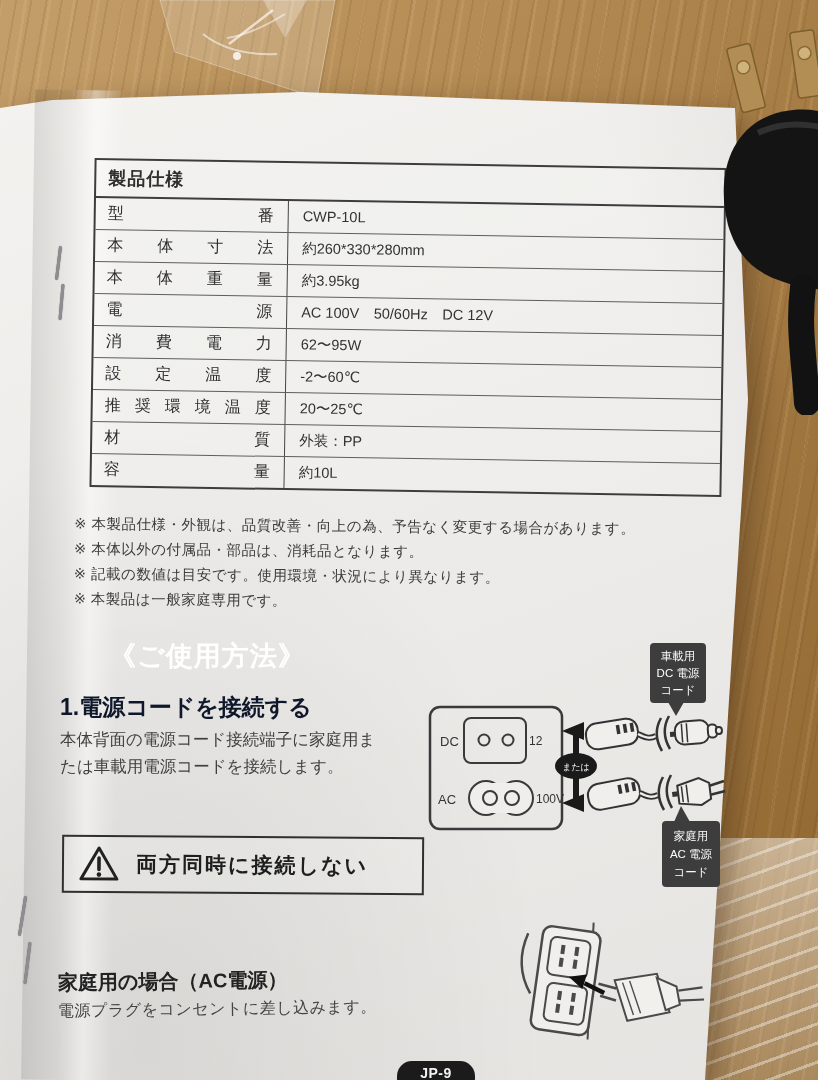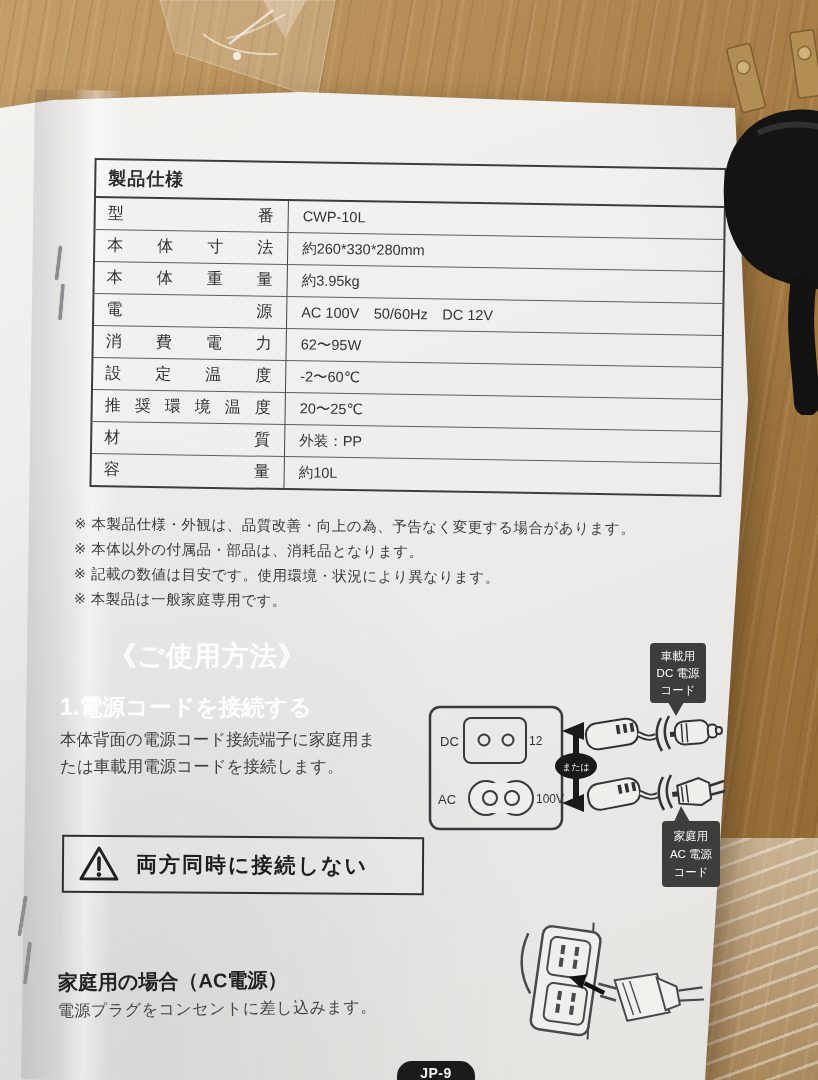--- a/index.html
+++ b/index.html
@@ -51,21 +51,21 @@
   }
   .spec-header{height:36px;line-height:36px;padding-left:12px;font-weight:bold;font-size:18px;border-bottom:2px solid #3d3d3d;letter-spacing:1px;}
   .spec-row{display:flex;border-bottom:1px solid #5e5e5e;height:31px;}
   .spec-row:last-child{border-bottom:none;}
   .spec-label{width:166px;padding:0 14px 0 12px;font-size:16px;line-height:30px;text-align:justify;text-align-last:justify;border-right:1.5px solid #444;}
   .spec-value{flex:1;line-height:30px;padding-left:14px;font-size:14.5px;color:#333;}
   
   .notes{position:absolute;left:74px;top:514px;font-size:14.5px;line-height:25px;color:#3c3c3c;transform:rotate(0.5deg);letter-spacing:0.5px;}
   
   .usage-heading{position:absolute;left:74px;top:638px;font-size:27px;font-weight:800;color:#ffffff;letter-spacing:1px;margin-left:35px;}
-  .step1-title{position:absolute;left:60px;top:692px;font-size:23px;font-weight:800;color:#ffffff;}
+  .step1-title{position:absolute;left:60px;top:692px;font-size:23px;font-weight:800;color:#0f172a;}
   .step1-body{position:absolute;left:60px;top:726px;width:326px;font-size:16.5px;line-height:27px;color:#3f3f3f;font-family:Liberation Serif, serif;}
   .warning-box{
     position:absolute;left:62px;top:836px;width:344px;height:54px;border:2.5px solid #2f2f2f;
     display:flex;align-items:center;gap:16px;padding-left:14px;transform:rotate(0.4deg);background:rgba(255,255,255,0.15);
   }
   .warning-text{font-size:21px;font-weight:800;color:#1e1e1e;letter-spacing:2px;}
   
   .ac-title{position:absolute;left:58px;top:968px;font-size:20px;font-weight:800;color:#222;transform:rotate(-0.8deg);}
   .ac-body{position:absolute;left:58px;top:999px;font-size:16px;color:#444;transform:rotate(-0.8deg);letter-spacing:0.5px;}
   .jp-badge{

